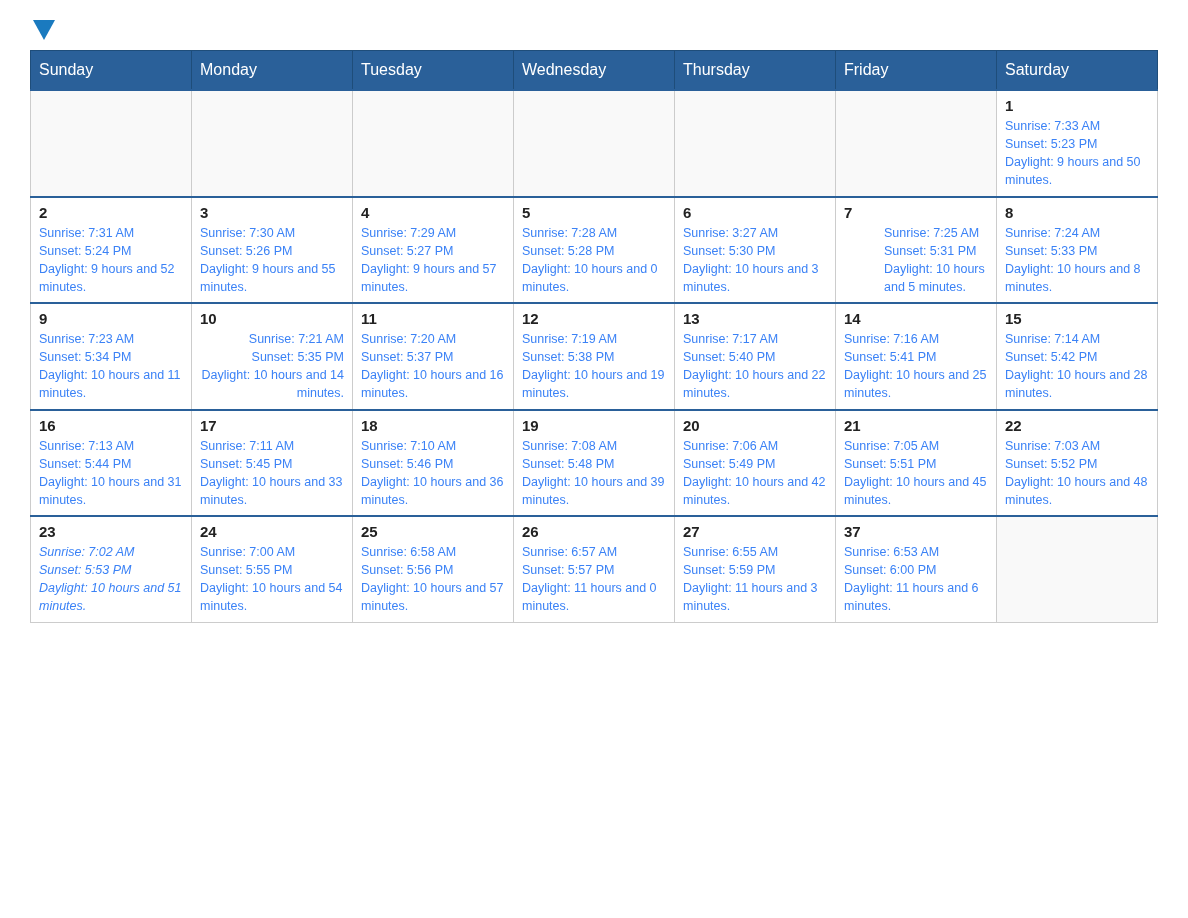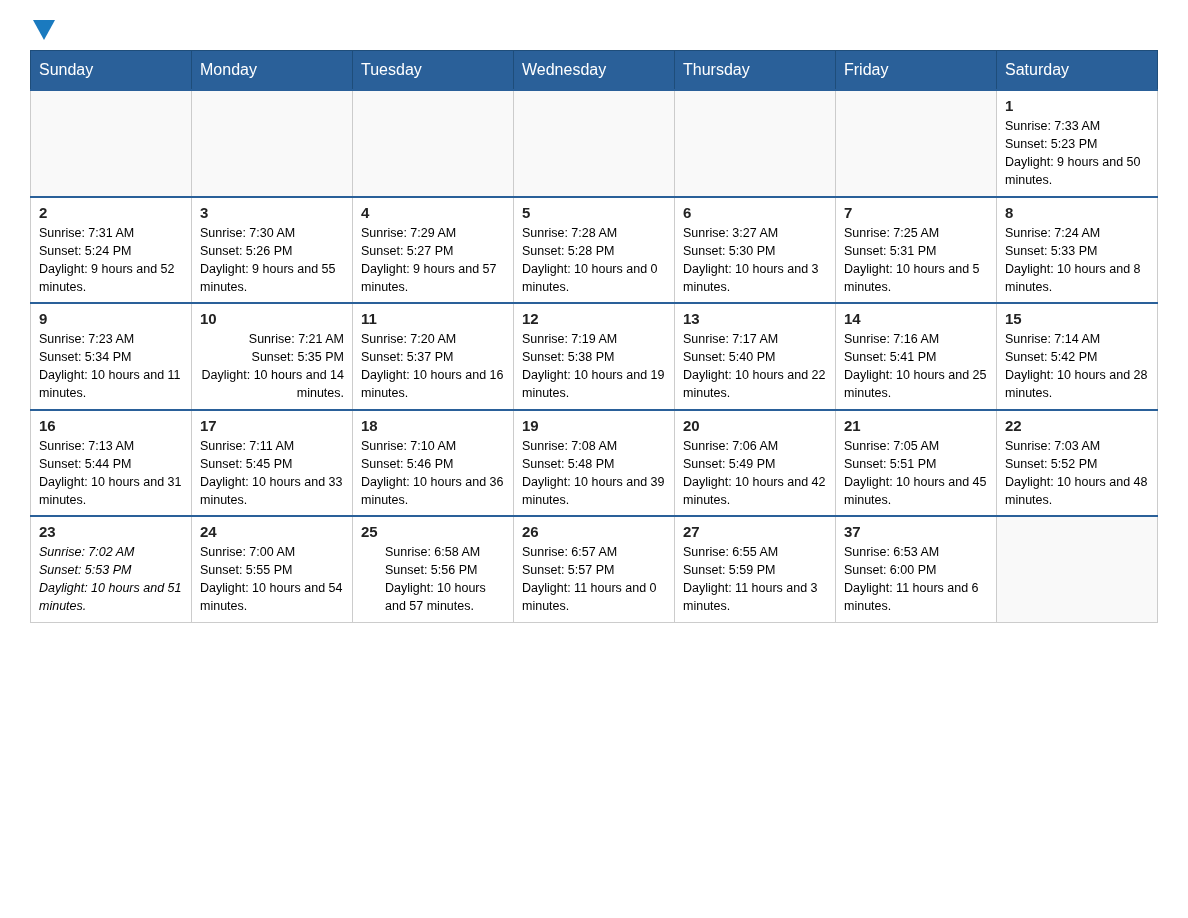--- a/index.html
+++ b/index.html
@@ -71,21 +71,21 @@
     }
     .day-number {
       font-size: 15px;
       font-weight: bold;
       color: #222;
       display: block;
       margin-bottom: 3px;
     }
     .day-info {
       font-size: 12.5px;
-      color: #000000;
+      color: #3b82f6;
       line-height: 1.45;
     }
     .empty-cell {
       background: #f9f9f9;
     }
     .logo-wrapper {
       display: flex;
       flex-direction: column;
     }
     .logo-row1 {
@@ -174,21 +174,21 @@
 Daylight: 10 hours and 0 minutes.</div>
         </td>
         <td>
           <span class="day-number">6</span>
           <div class="day-info" style="white-space: pre-line;">Sunrise: 3:27 AM
 Sunset: 5:30 PM
 Daylight: 10 hours and 3 minutes.</div>
         </td>
         <td>
           <span class="day-number">7</span>
-          <div class="day-info" style="white-space: pre-line;">Sunrise: 7:25 AM
+          <div class="day-info" style="white-space: pre-line; margin-left: 40px;">Sunrise: 7:25 AM
 Sunset: 5:31 PM
 Daylight: 10 hours and 5 minutes.</div>
         </td>
         <td>
           <span class="day-number">8</span>
           <div class="day-info" style="white-space: pre-line;">Sunrise: 7:24 AM
 Sunset: 5:33 PM
 Daylight: 10 hours and 8 minutes.</div>
         </td>
       </tr>
@@ -288,21 +288,21 @@
 Daylight: 10 hours and 51 minutes.</div>
         </td>
         <td>
           <span class="day-number">24</span>
           <div class="day-info" style="white-space: pre-line;">Sunrise: 7:00 AM
 Sunset: 5:55 PM
 Daylight: 10 hours and 54 minutes.</div>
         </td>
         <td>
           <span class="day-number">25</span>
-          <div class="day-info" style="white-space: pre-line; margin-left: 24px;">Sunrise: 6:58 AM
+          <div class="day-info" style="white-space: pre-line;">Sunrise: 6:58 AM
 Sunset: 5:56 PM
 Daylight: 10 hours and 57 minutes.</div>
         </td>
         <td>
           <span class="day-number">26</span>
           <div class="day-info" style="white-space: pre-line;">Sunrise: 6:57 AM
 Sunset: 5:57 PM
 Daylight: 11 hours and 0 minutes.</div>
         </td>
         <td>

